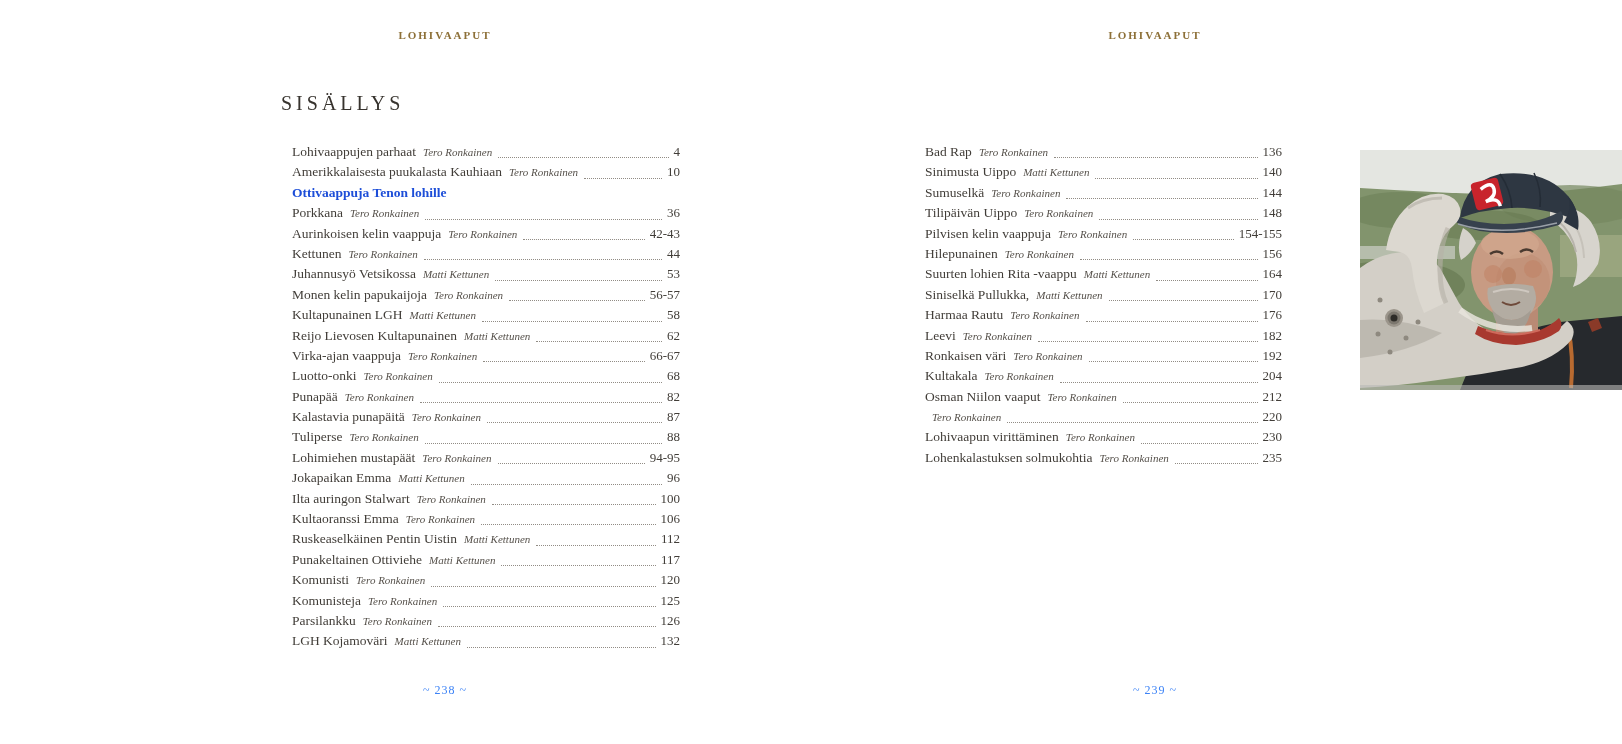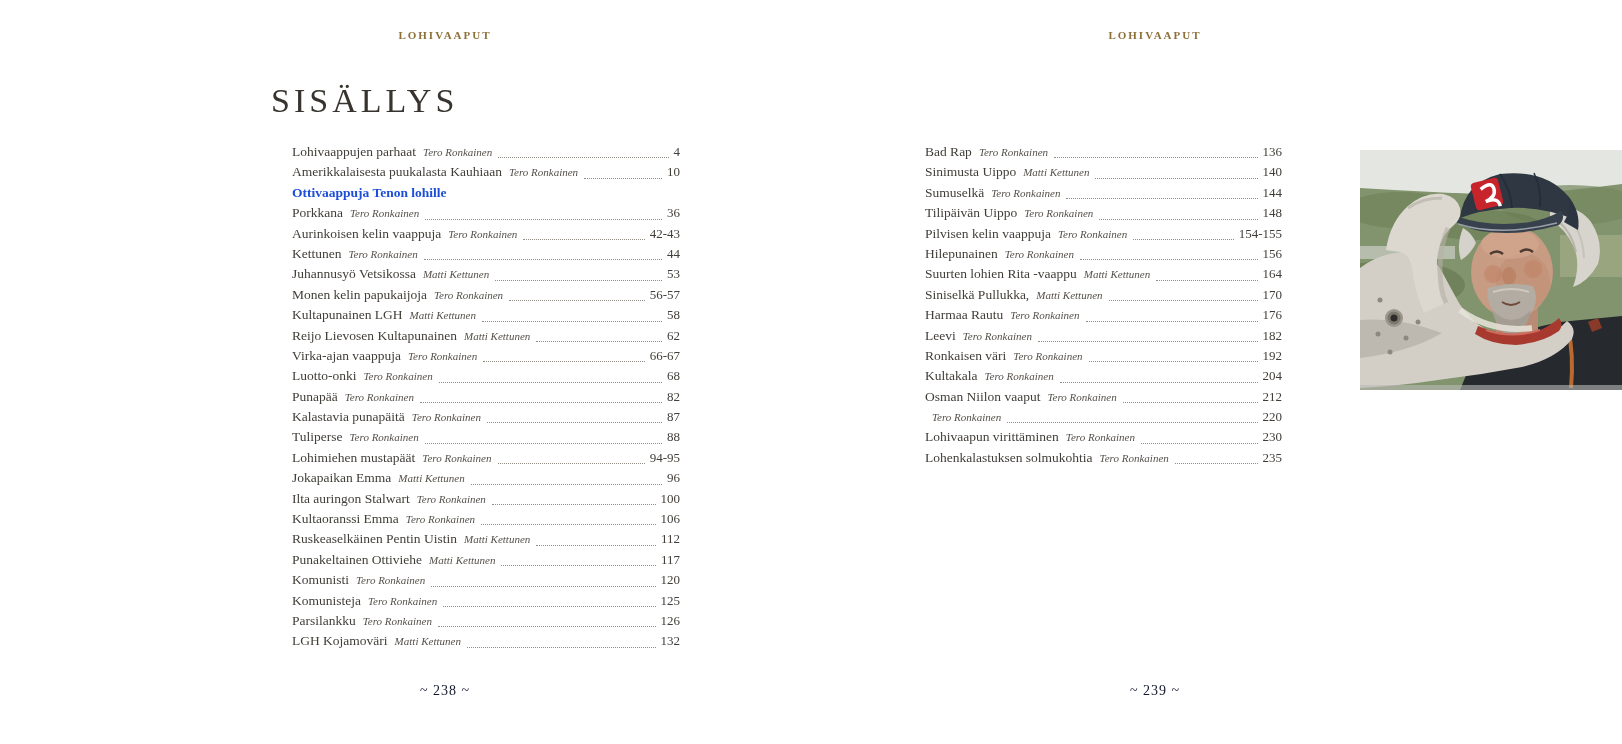--- a/index.html
+++ b/index.html
@@ -3,35 +3,35 @@
 <meta charset="utf-8">
 <style>
   html,body{margin:0;padding:0;background:#ffffff;}
   body{width:1622px;height:744px;font-family:"Liberation Serif","DejaVu Serif",serif;color:#3f3b36;}
   .spread{position:relative;width:1622px;height:744px;background:#ffffff;overflow:hidden;}
 
   .running-header{position:absolute;top:29px;font-size:11px;font-weight:bold;letter-spacing:2px;color:#8d7038;text-align:center;}
   .running-header.hl{left:270px;width:350px;}
   .running-header.hr{left:980px;width:350px;}
 
-  .toc-title{position:absolute;left:271px;top:82px;font-size:34px;font-weight:normal;letter-spacing:4px;color:#37332e;margin:0;}
+  .toc-title{position:absolute;left:271px;top:82px;font-size:20px;font-weight:normal;letter-spacing:4px;color:#37332e;margin:10px;}
 
   .toc-list{position:absolute;top:142px;}
   .toc-list.tl{left:292px;width:388px;}
   .toc-list.tr{left:925px;width:357px;}
 
   .toc-row{display:flex;align-items:flex-end;height:20.4px;font-size:13.5px;line-height:20.4px;color:#413d38;white-space:nowrap;}
   .toc-entry-title{flex:0 0 auto;}
   .toc-entry-author{flex:0 0 auto;font-style:italic;font-size:11px;margin-left:7px;color:#55504a;}
   .toc-dots{flex:1 1 auto;min-width:8px;border-bottom:1.5px dotted #918c85;margin:0 5px 4px 6px;align-self:flex-end;}
   .toc-entry-page{flex:0 0 auto;font-size:13px;text-align:right;}
   .toc-section{font-weight:bold;color:#1d4ed8;}
   .toc-section .toc-dots{border-bottom:none;}
 
-  .page-footer{position:absolute;top:683px;font-size:14px;letter-spacing:1px;color:#0f172a;text-align:center;}
+  .page-footer{position:absolute;top:683px;font-size:12px;letter-spacing:1px;color:#3b82f6;text-align:center;}
   .page-footer.fl{left:270px;width:350px;}
   .page-footer.fr{left:980px;width:350px;}
 
   .photo{position:absolute;left:1360px;top:150px;width:262px;height:240px;overflow:hidden;}
   .photo svg{display:block;}
 </style>
 </head>
 <body>
 
 <div class="spread">

